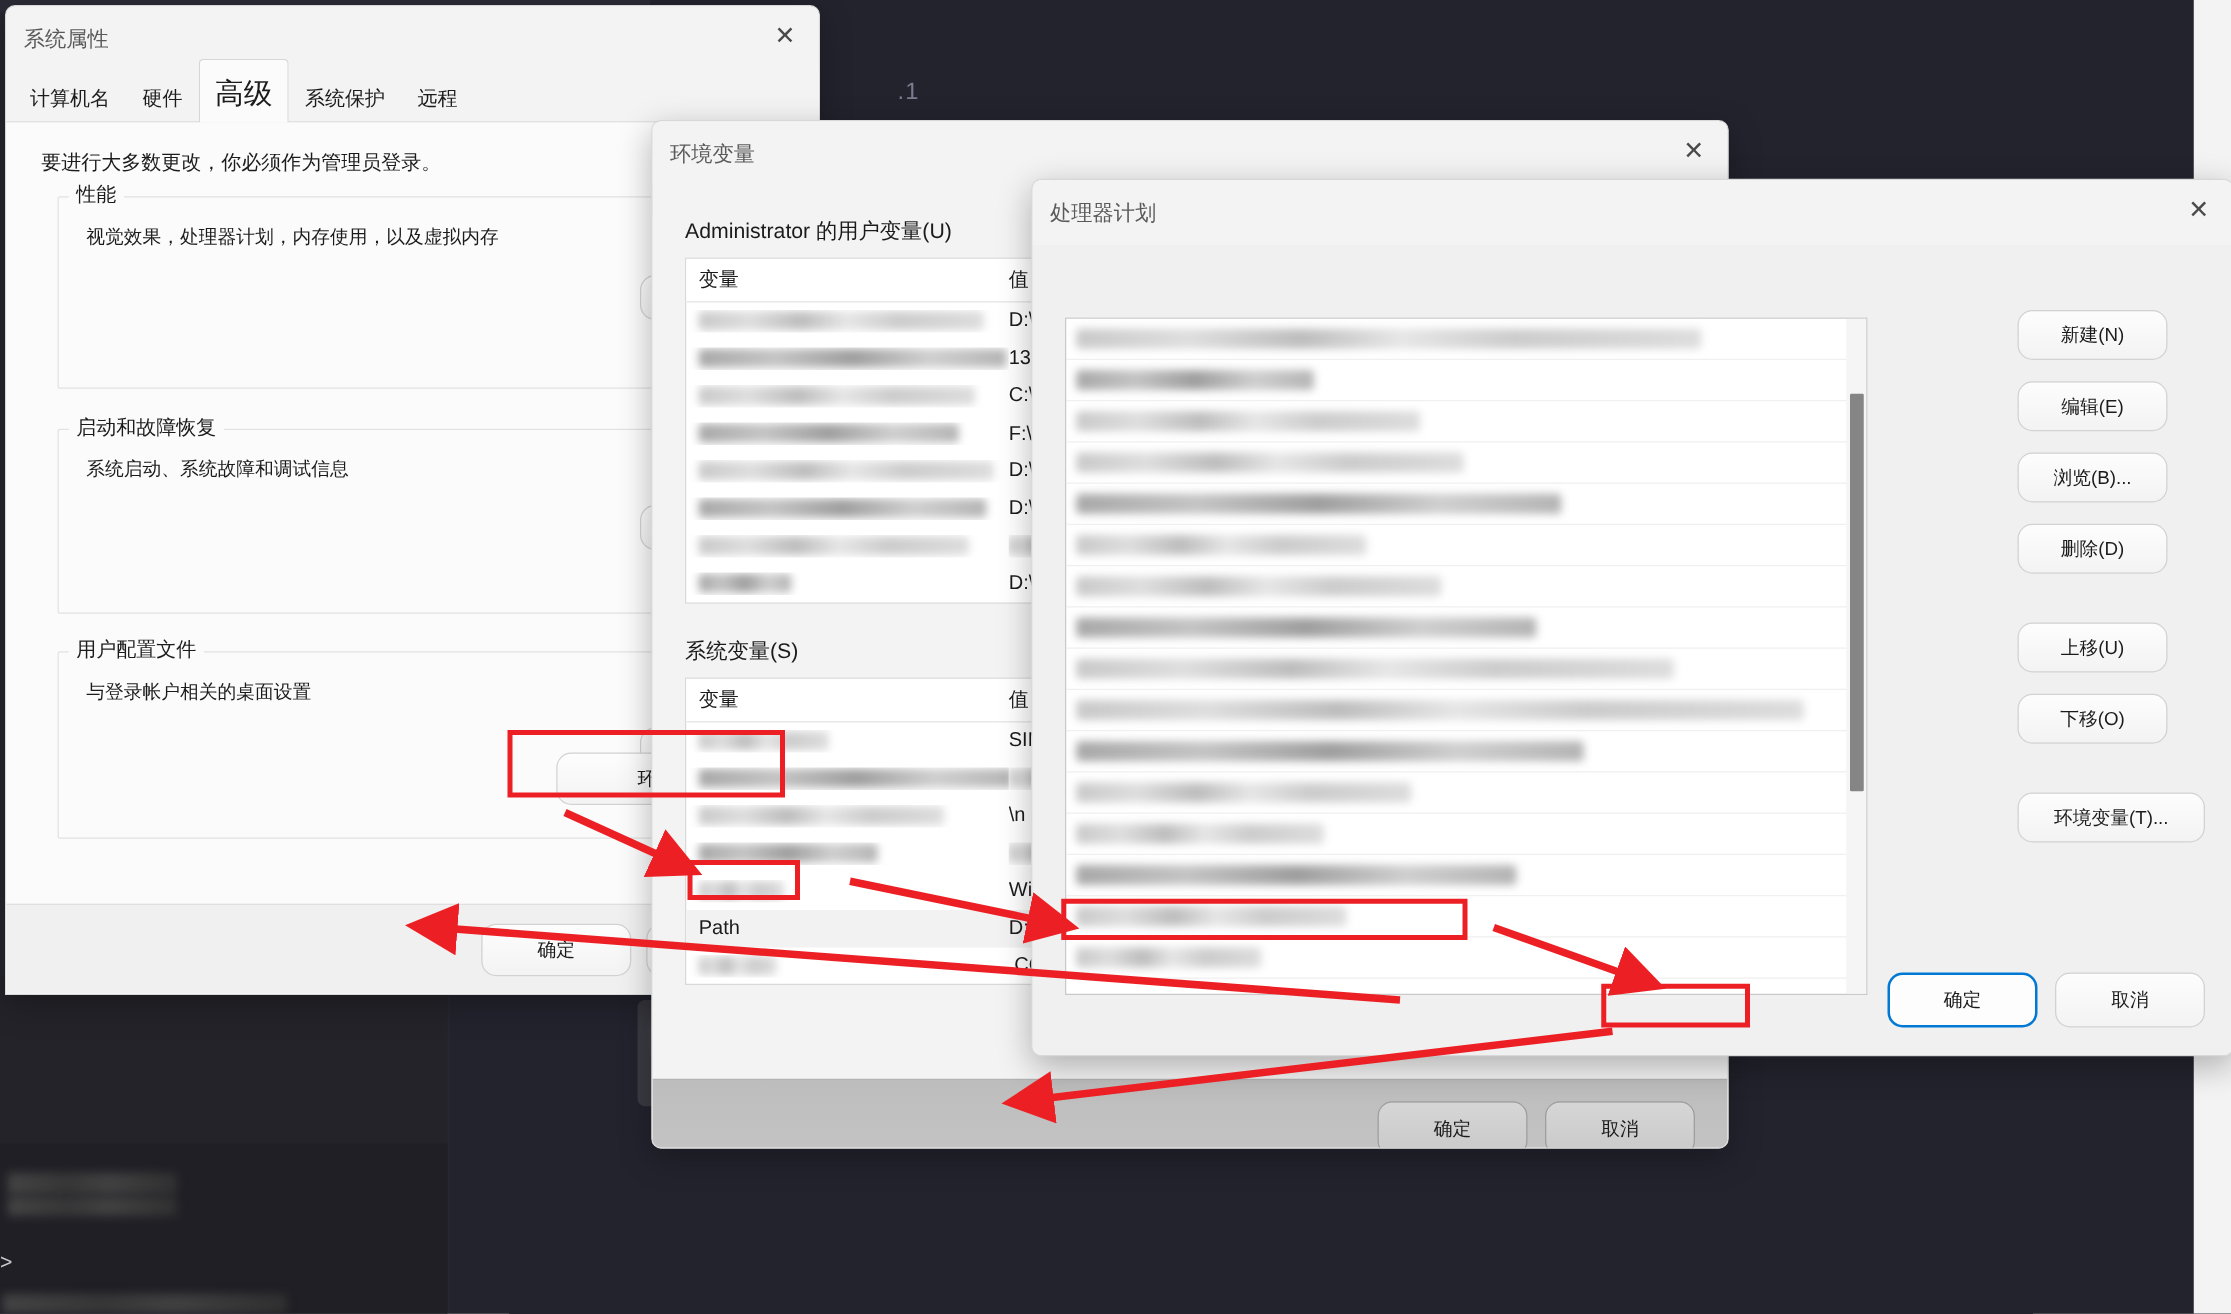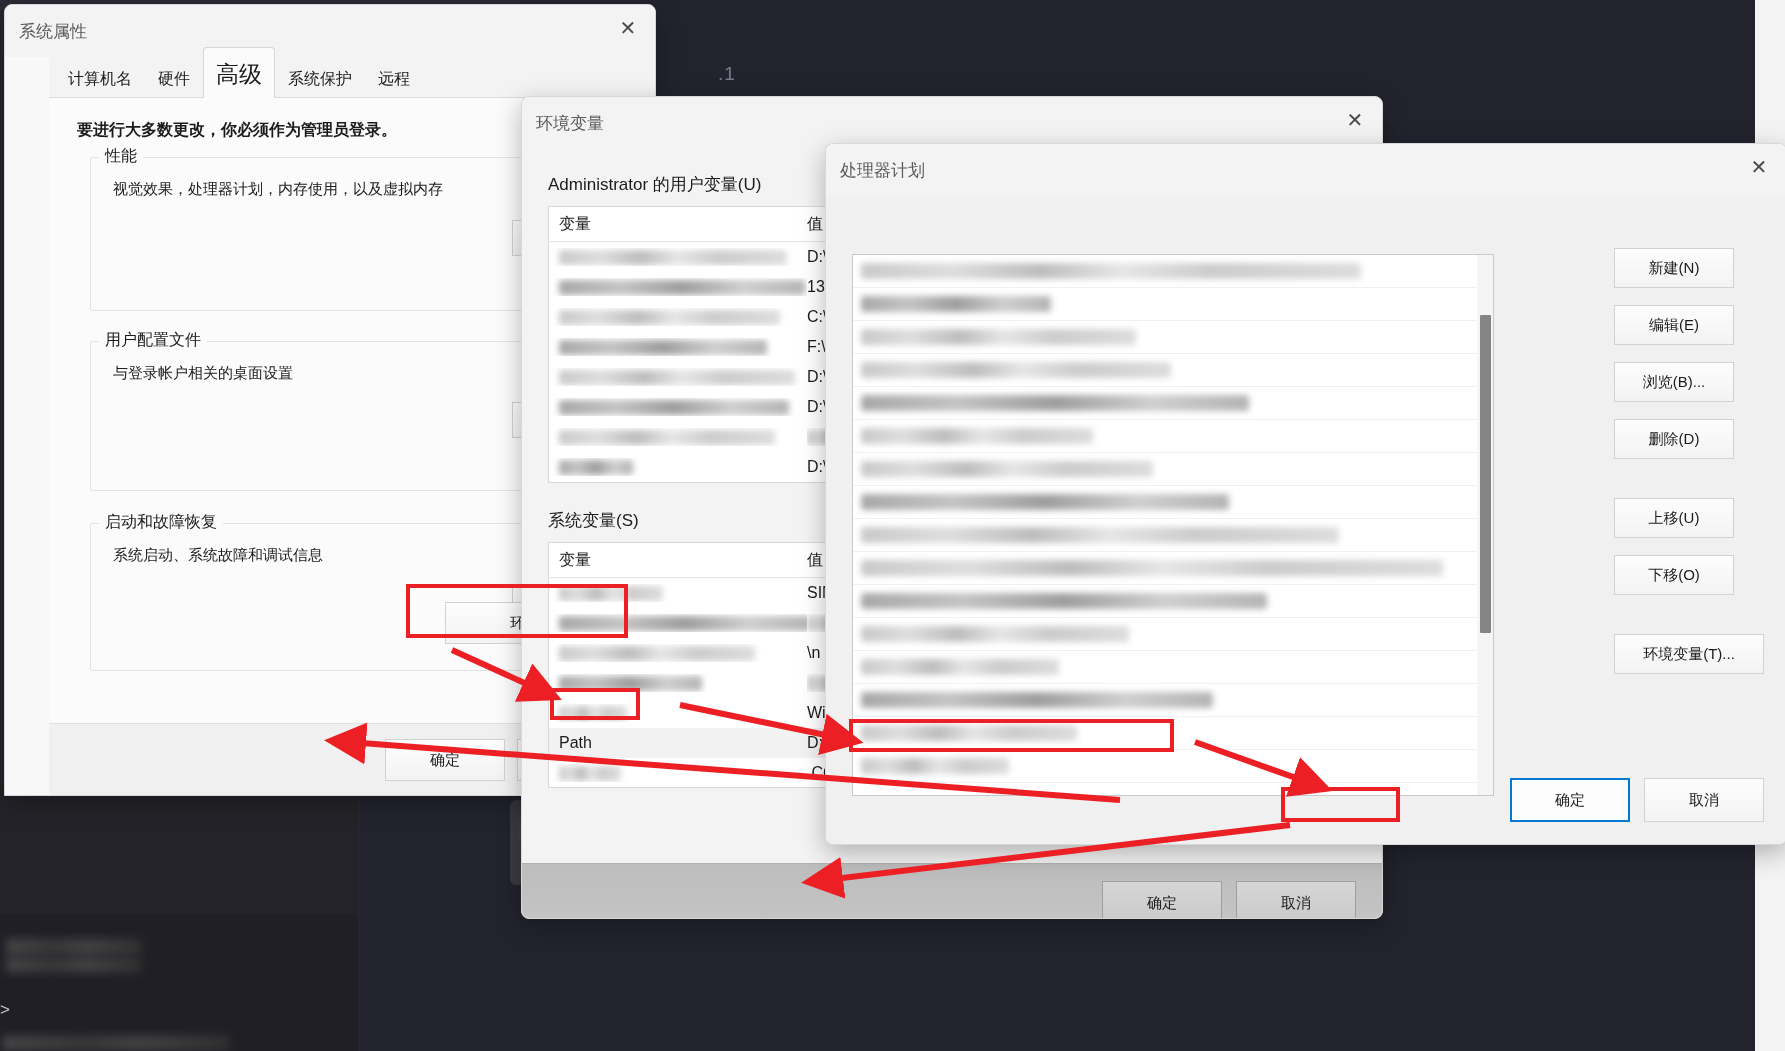--- a/index.html
+++ b/index.html
@@ -88,21 +88,21 @@
     display: flex; align-items: center; justify-content: center;
     color: #4a4a4a; font-size: 20px; font-weight: 300;
     cursor: default;
   }
 
   
   #sysprops {
     left: 4px; top: 4px; width: 650px; height: 790px;
     border-radius: 8px 8px 0 0;
   }
-  .sp-body { position: relative; height: 738px; background: #f8f8f8; padding-left: 44px;}
+  .sp-body { position: relative; height: 738px; background: #f8f8f8;}
   .tabs {
     display: flex; align-items: flex-end;
     height: 40px;
     padding-left: 6px;
     border-bottom: 1px solid #dcdcdc;
     background: #f3f3f3;
   }
   .tab {
     font-size: 16px; color: #1c1c1c;
     padding: 7px 12px 8px 12px;
@@ -120,21 +120,20 @@
   }
   .sp-content {
     background: #fbfbfb;
     height: 698px;
     position: relative;
     padding: 0 18px;
   }
   .sp-lead {
     font-size: 16px; color:#1b1b1b;
     padding: 22px 10px 10px 10px;
-    font-weight: bold;
   }
   .group {
     position: relative;
     margin: 6px 10px 0 23px;
     border: 1px solid #e2e2e2;
     border-radius: 2px;
     background: transparent;
   }
   .group-label {
     position: absolute; top: -12px; left: 8px;
@@ -145,21 +144,21 @@
   .group-desc {
     font-size: 15px; color: #1b1b1b;
     padding: 22px 0 0 22px;
   }
   .btn {
     font-family: "Liberation Sans","DejaVu Sans",sans-serif;
     font-size: 15px;
     color: #1b1b1b;
     background: linear-gradient(180deg,#fdfdfd,#f3f3f3);
     border: 1px solid #d2d2d2;
-    border-radius: 0;
+    border-radius: 12px;
     height: 40px;
     min-width: 118px;
     display:inline-flex; align-items:center; justify-content:center;
     cursor: default;
     box-sizing: border-box;
     white-space: nowrap;
   }
   .btn-sm { height: 36px; min-width: 96px; font-size: 15px; }
   .sp-setbtn { position: absolute; right: 18px; }
   .sp-footer {
@@ -330,29 +329,29 @@
       </div>
       <div class="sp-content">
         <div class="sp-lead">要进行大多数更改，你必须作为管理员登录。</div>
 
         <div class="group" style="height:152px;">
           <div class="group-label">性能</div>
           <div class="group-desc">视觉效果，处理器计划，内存使用，以及虚拟内存</div>
           <div class="btn btn-sm sp-setbtn" style="top:62px;">设</div>
         </div>
 
+        <div class="group" style="height:146px; margin-top:32px;">
+          <div class="group-label">启动和故障恢复</div>
+          <div class="group-desc">系统启动、系统故障和调试信息</div>
+          <div class="btn btn-sm sp-setbtn" style="top:60px;">设</div>
+        </div>
+
         <div class="group" style="height:148px; margin-top:30px;">
           <div class="group-label">用户配置文件</div>
           <div class="group-desc">与登录帐户相关的桌面设置</div>
-          <div class="btn btn-sm sp-setbtn" style="top:60px;">设</div>
-        </div>
-
-        <div class="group" style="height:146px; margin-top:32px;">
-          <div class="group-label">启动和故障恢复</div>
-          <div class="group-desc">系统启动、系统故障和调试信息</div>
           <div class="btn btn-sm sp-setbtn" style="top:60px;">设</div>
         </div>
 
         <div class="btn" style="position:absolute; right:20px; top:504px; min-width:190px; height:42px;">环境变量</div>
 
         <div class="sp-footer">
           <div class="btn">确定</div>
           <div class="btn">取消</div>
         </div>
       </div>

